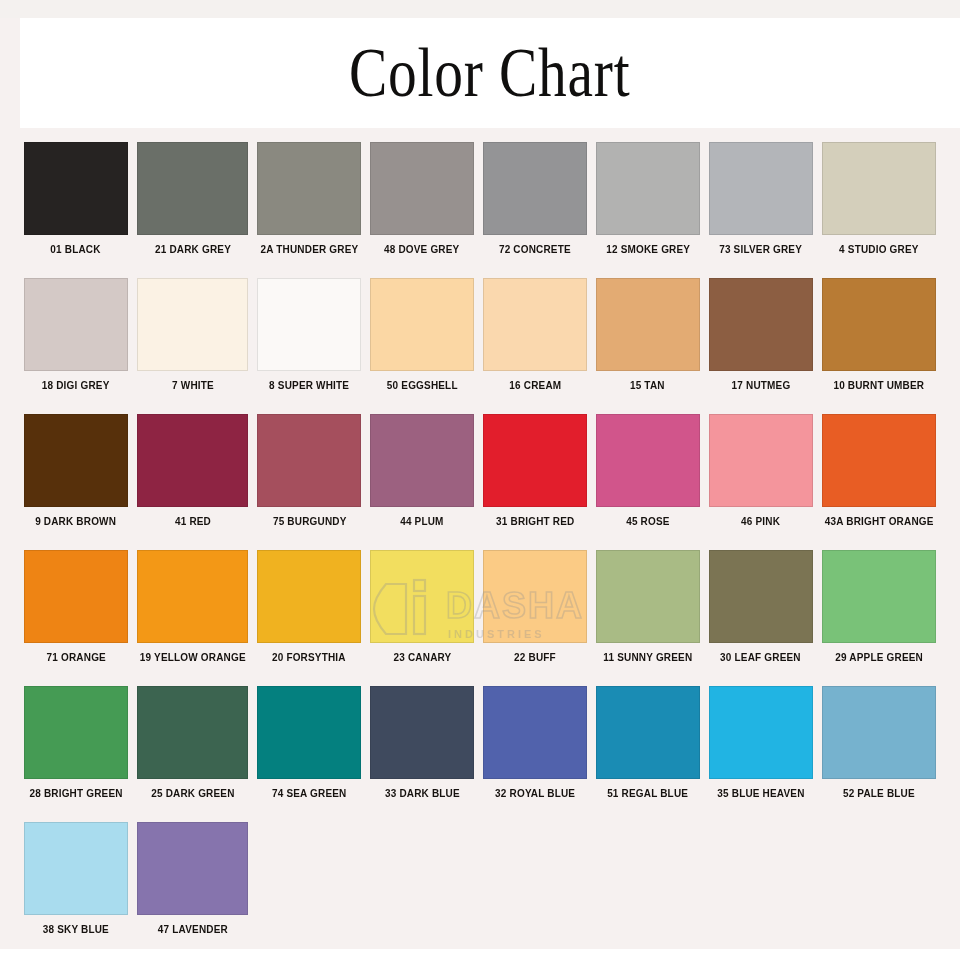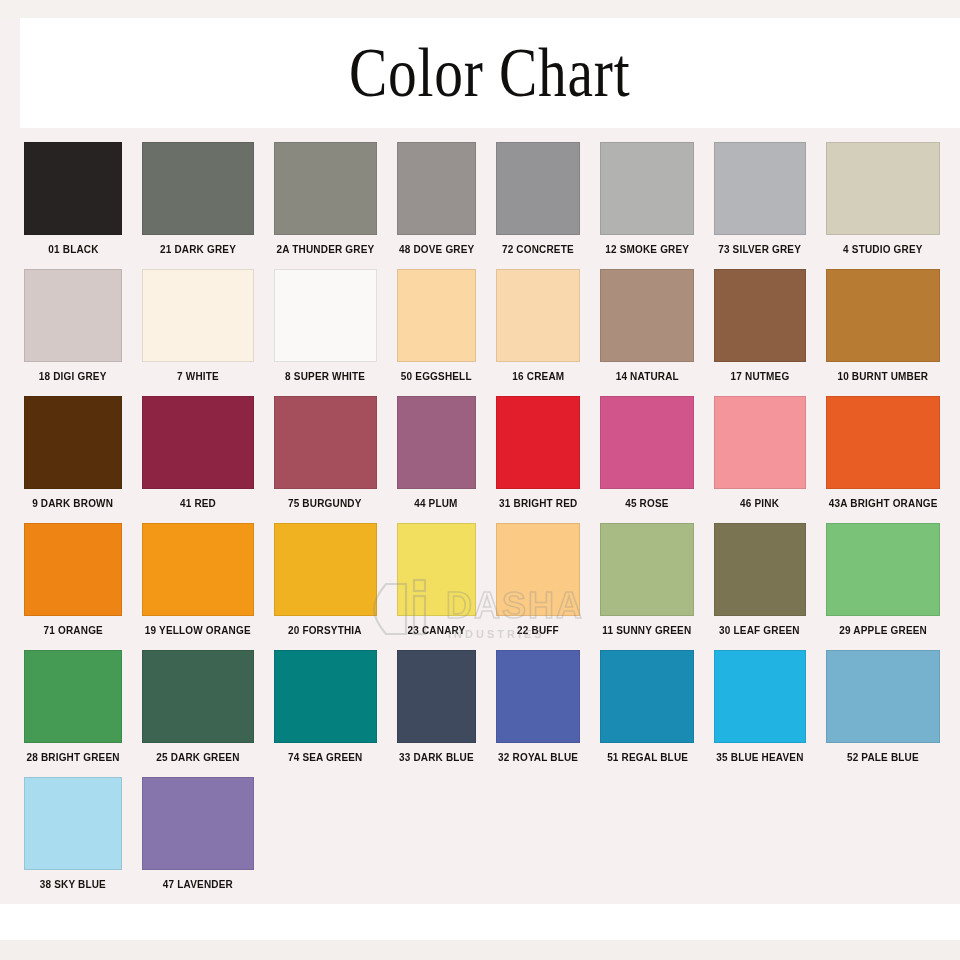--- a/index.html
+++ b/index.html
@@ -62,20 +62,21 @@
   }
 
   .grid {
     position: relative;
     z-index: 2;
     display: grid;
     grid-template-columns: repeat(8, 1fr);
     grid-auto-rows: 127px;
     column-gap: 20px;
     row-gap: 0px;
+    gap: 9px;
   }
 
   .cell {
     display: flex;
     flex-direction: column;
     align-items: center;
   }
 
   .chip {
     width: 100%;
@@ -184,22 +185,22 @@
         </div>
         <div class="cell">
           <div class="chip" style="background-color: rgb(251, 215, 164);"></div>
           <div class="chip-label">50 EGGSHELL</div>
         </div>
         <div class="cell">
           <div class="chip" style="background-color: rgb(250, 216, 174);"></div>
           <div class="chip-label">16 CREAM</div>
         </div>
         <div class="cell">
-          <div class="chip" style="background-color: rgb(171, 142, 123);"></div>
-          <div class="chip-label">14 NATURAL</div>
+          <div class="chip" style="background-color: rgb(227, 171, 115);"></div>
+          <div class="chip-label">15 TAN</div>
         </div>
         <div class="cell">
           <div class="chip" style="background-color: rgb(140, 94, 66);"></div>
           <div class="chip-label">17 NUTMEG</div>
         </div>
         <div class="cell">
           <div class="chip" style="background-color: rgb(184, 123, 52);"></div>
           <div class="chip-label">10 BURNT UMBER</div>
         </div>
         <div class="cell">

